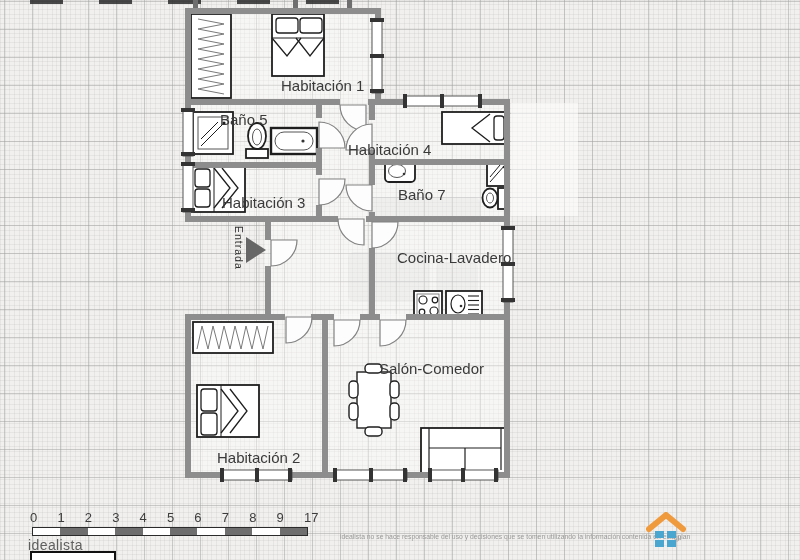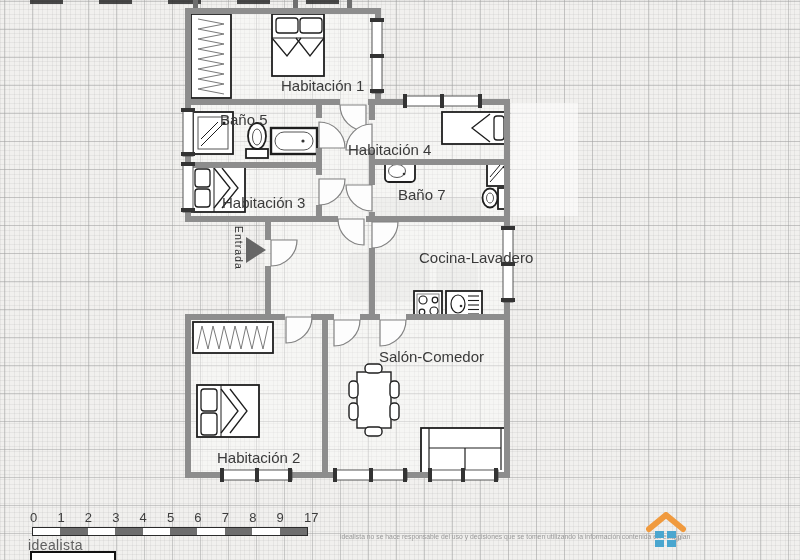--- a/index.html
+++ b/index.html
@@ -288,22 +288,22 @@
     </g>
 
     <polygon points="246,237 266,250 246,263" fill="#666"></polygon>
   </svg>
 
   <div class="room-label" style="left:281px;top:77px;width:120px">Habitación 1</div>
   <div class="room-label" style="left:220px;top:111px;width:80px">Baño 5</div>
   <div class="room-label" style="left:222px;top:194px;width:120px">Habitación 3</div>
   <div class="room-label" style="left:348px;top:141px;width:120px">Habitación 4</div>
   <div class="room-label" style="left:398px;top:186px;width:80px">Baño 7</div>
-  <div class="room-label" style="left:419px;top:249px;width:140px">Cocina-Lavadero</div>
-  <div class="room-label" style="left:379px;top:348px;width:140px">Salón-Comedor</div>
+  <div class="room-label" style="left:397px;top:249px;width:140px">Cocina-Lavadero</div>
+  <div class="room-label" style="left:379px;top:360px;width:140px">Salón-Comedor</div>
   <div class="room-label" style="left:217px;top:449px;width:120px">Habitación 2</div>
   <div class="entrada-label">Entrada</div>
 
   <div class="ticks-row">
     <span>0</span>
     <span>1</span>
     <span>2</span>
     <span>3</span>
     <span>4</span>
     <span>5</span>

